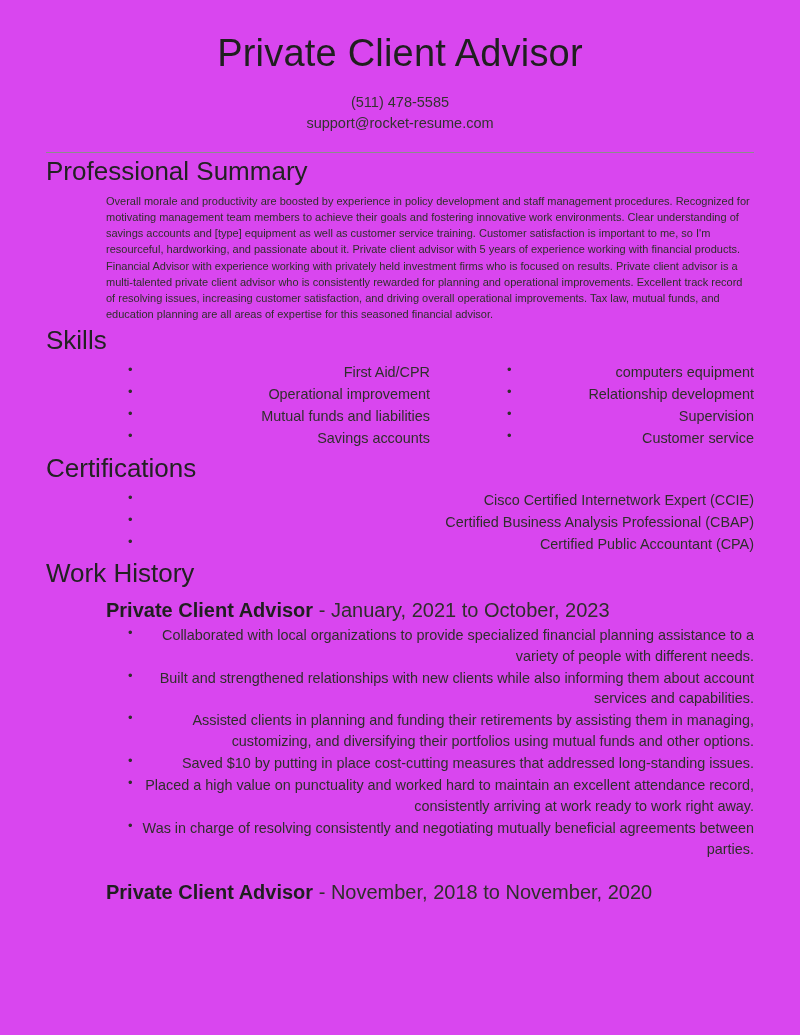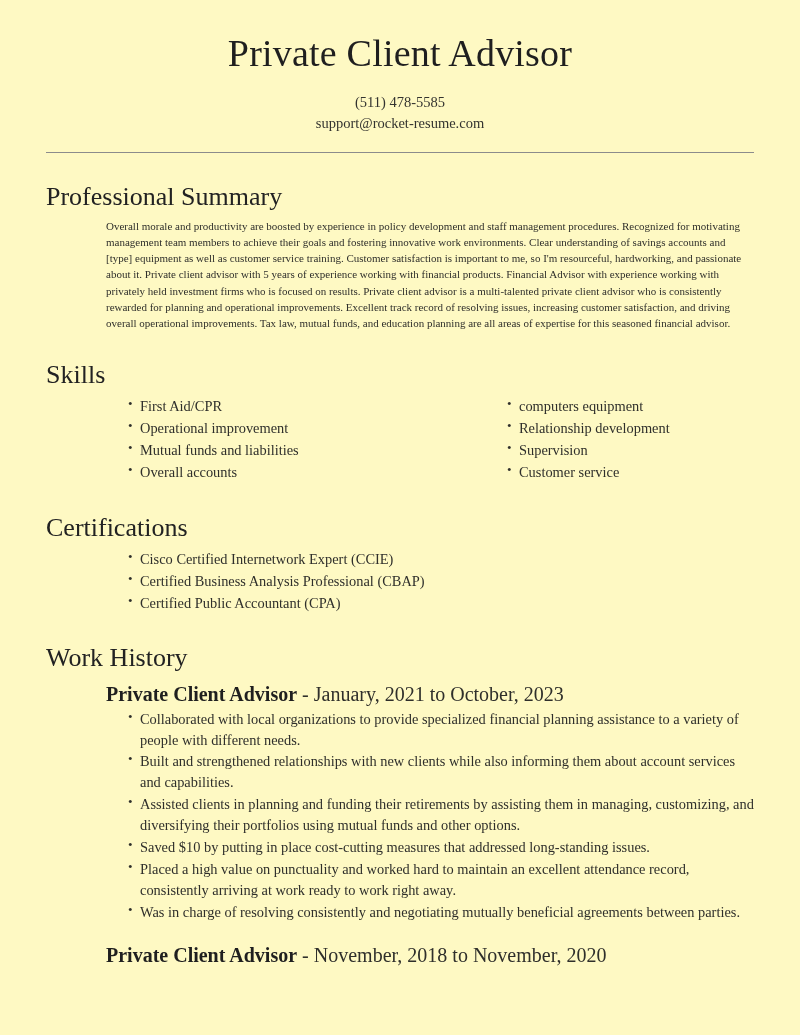--- a/index.html
+++ b/index.html
@@ -4,23 +4,23 @@
 <style>
   html, body {
     margin: 0;
     padding: 0;
     background: #ffffff;
   }
   .page {
     position: relative;
     width: 800px;
     height: 1035px;
-    background: #fef9c3;
+    background: #d946ef;
     overflow: hidden;
-    font-family: Liberation Serif, serif;
+    font-family: Liberation Sans, sans-serif;
     color: #2b2b2b;
     box-sizing: border-box;
   }
   .inner {
     padding: 0 46px;
   }
 
   
   .resume-header {
     text-align: center;
@@ -41,21 +41,21 @@
     margin: 0;
   }
   .header-rule {
     border: 0;
     border-top: 1.6px solid #8c8c8c;
     margin: 18px 0 0 0;
   }
 
   
   .section {
-    margin-top: 28px;
+    margin-top: 3px;
   }
   .section-heading {
     font-size: 26px;
     font-weight: 400;
     line-height: 1.2;
     margin: 0 0 6px 0;
     color: #222222;
   }
   .section-body {
     padding-left: 60px;
@@ -66,20 +66,21 @@
     margin: 0;
     text-align: left;
     color: #2f2f2b;
   }
 
   
   ul.bullets {
     margin: 0;
     padding-left: 22px;
     list-style: none;
+    text-align: right;
   }
   ul.bullets > li {
     position: relative;
     font-size: 14.4px;
     line-height: 1.45;
     padding-left: 12px;
     margin: 0 0 1px 0;
     color: #2f2f2b;
   }
   ul.bullets > li::before {
@@ -149,21 +150,21 @@
 
     <div class="section">
       <h2 class="section-heading">Skills</h2>
       <div class="section-body">
         <div class="skills-columns">
           <div class="skills-col left">
             <ul class="bullets">
                 <li>First Aid/CPR</li>
                 <li>Operational improvement</li>
                 <li>Mutual funds and liabilities</li>
-                <li>Overall accounts</li>
+                <li>Savings accounts</li>
               </ul>
           </div>
           <div class="skills-col right">
             <ul class="bullets">
                 <li>computers equipment</li>
                 <li>Relationship development</li>
                 <li>Supervision</li>
                 <li>Customer service</li>
               </ul>
           </div>

